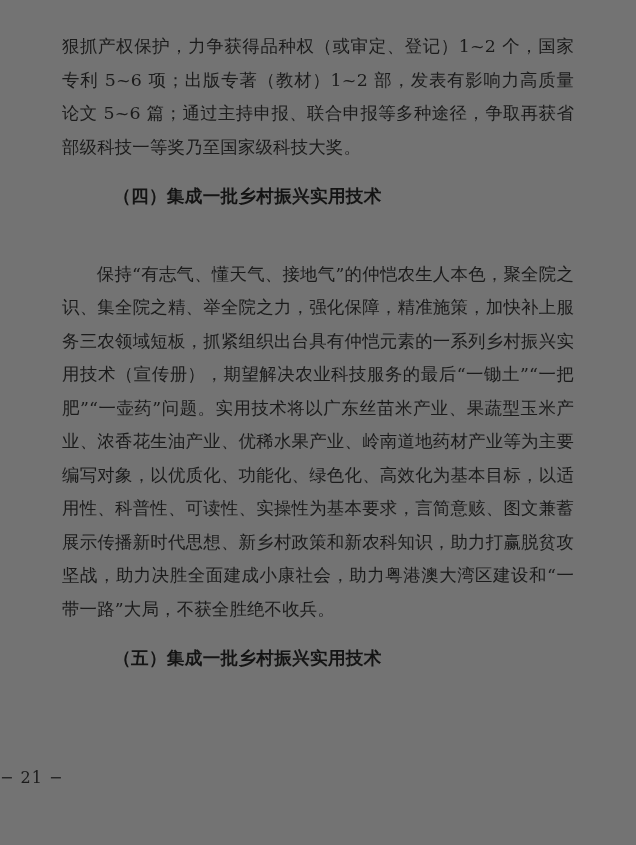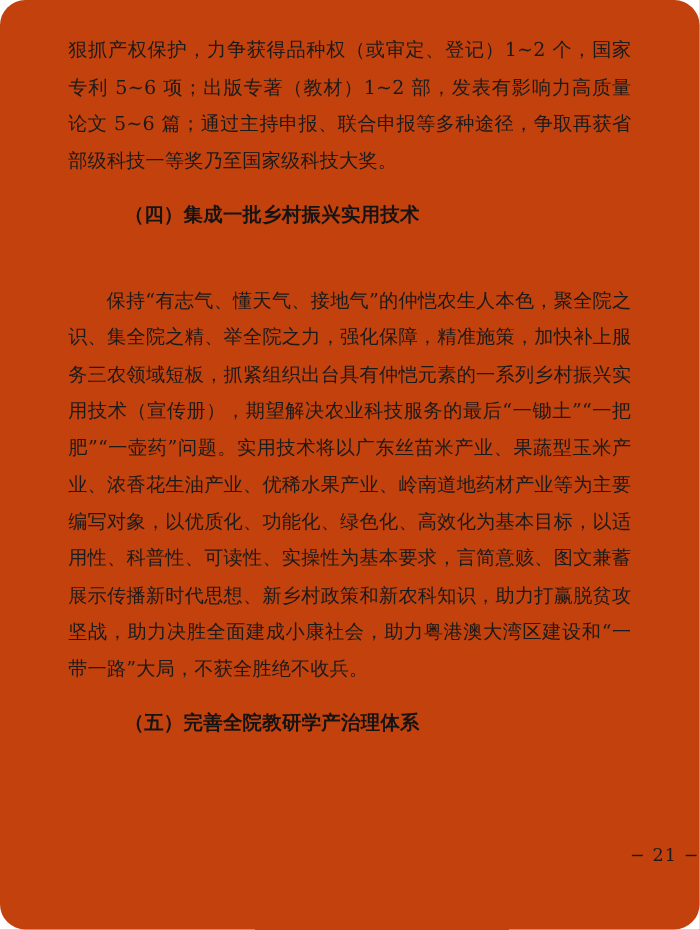--- a/index.html
+++ b/index.html
@@ -14,22 +14,21 @@
     color: #1a1a1a;
     position: relative;
     overflow: hidden;
   }
   .page {
     position: absolute;
     left: 0;
     top: 0;
     width: 636px;
     height: 845px;
-    background: #c2410c;
-    border-radius: 23px;
+    background: #737373;
   }
   .content {
     position: absolute;
     left: 62px;
     top: 30px;
     width: 512px;
   }
   .para {
     font-size: 17.4px;
     line-height: 33.5px;
@@ -51,38 +50,38 @@
     text-indent: 2em;
     margin: 16px;
     color: #141414;
     letter-spacing: 0.3px;
   }
   .footer {
     position: absolute;
     left: 0;
     top: 768px;
     width: 636px;
-    text-align: right;
+    text-align: left;
     font-size: 16px;
     letter-spacing: 1px;
     color: #1b1b1b;
     font-family: "DejaVu Serif", "Liberation Serif", serif;
   }
 </style>
 </head>
 <body>
 
 <div class="page">
   <div class="content">
 
     <p class="para">狠抓产权保护，力争获得品种权（或审定、登记）1~2 个，国家专利 5~6 项；出版专著（教材）1~2 部，发表有影响力高质量论文 5~6 篇；通过主持申报、联合申报等多种途径，争取再获省部级科技一等奖乃至国家级科技大奖。</p>
 
     <h2 class="heading">（四）集成一批乡村振兴实用技术</h2>
 
     <p class="para indent">保持“有志气、懂天气、接地气”的仲恺农生人本色，聚全院之识、集全院之精、举全院之力，强化保障，精准施策，加快补上服务三农领域短板，抓紧组织出台具有仲恺元素的一系列乡村振兴实用技术（宣传册），期望解决农业科技服务的最后“一锄土”“一把肥”“一壶药”问题。实用技术将以广东丝苗米产业、果蔬型玉米产业、浓香花生油产业、优稀水果产业、岭南道地药材产业等为主要编写对象，以优质化、功能化、绿色化、高效化为基本目标，以适用性、科普性、可读性、实操性为基本要求，言简意赅、图文兼蓄展示传播新时代思想、新乡村政策和新农科知识，助力打赢脱贫攻坚战，助力决胜全面建成小康社会，助力粤港澳大湾区建设和“一带一路”大局，不获全胜绝不收兵。</p>
 
-    <h2 class="heading">（五）完善全院教研学产治理体系</h2>
+    <h2 class="heading">（五）集成一批乡村振兴实用技术</h2>
 
 
   </div>
 
   <div class="footer">− 21 −</div>
 </div>
 
 </body></html>

